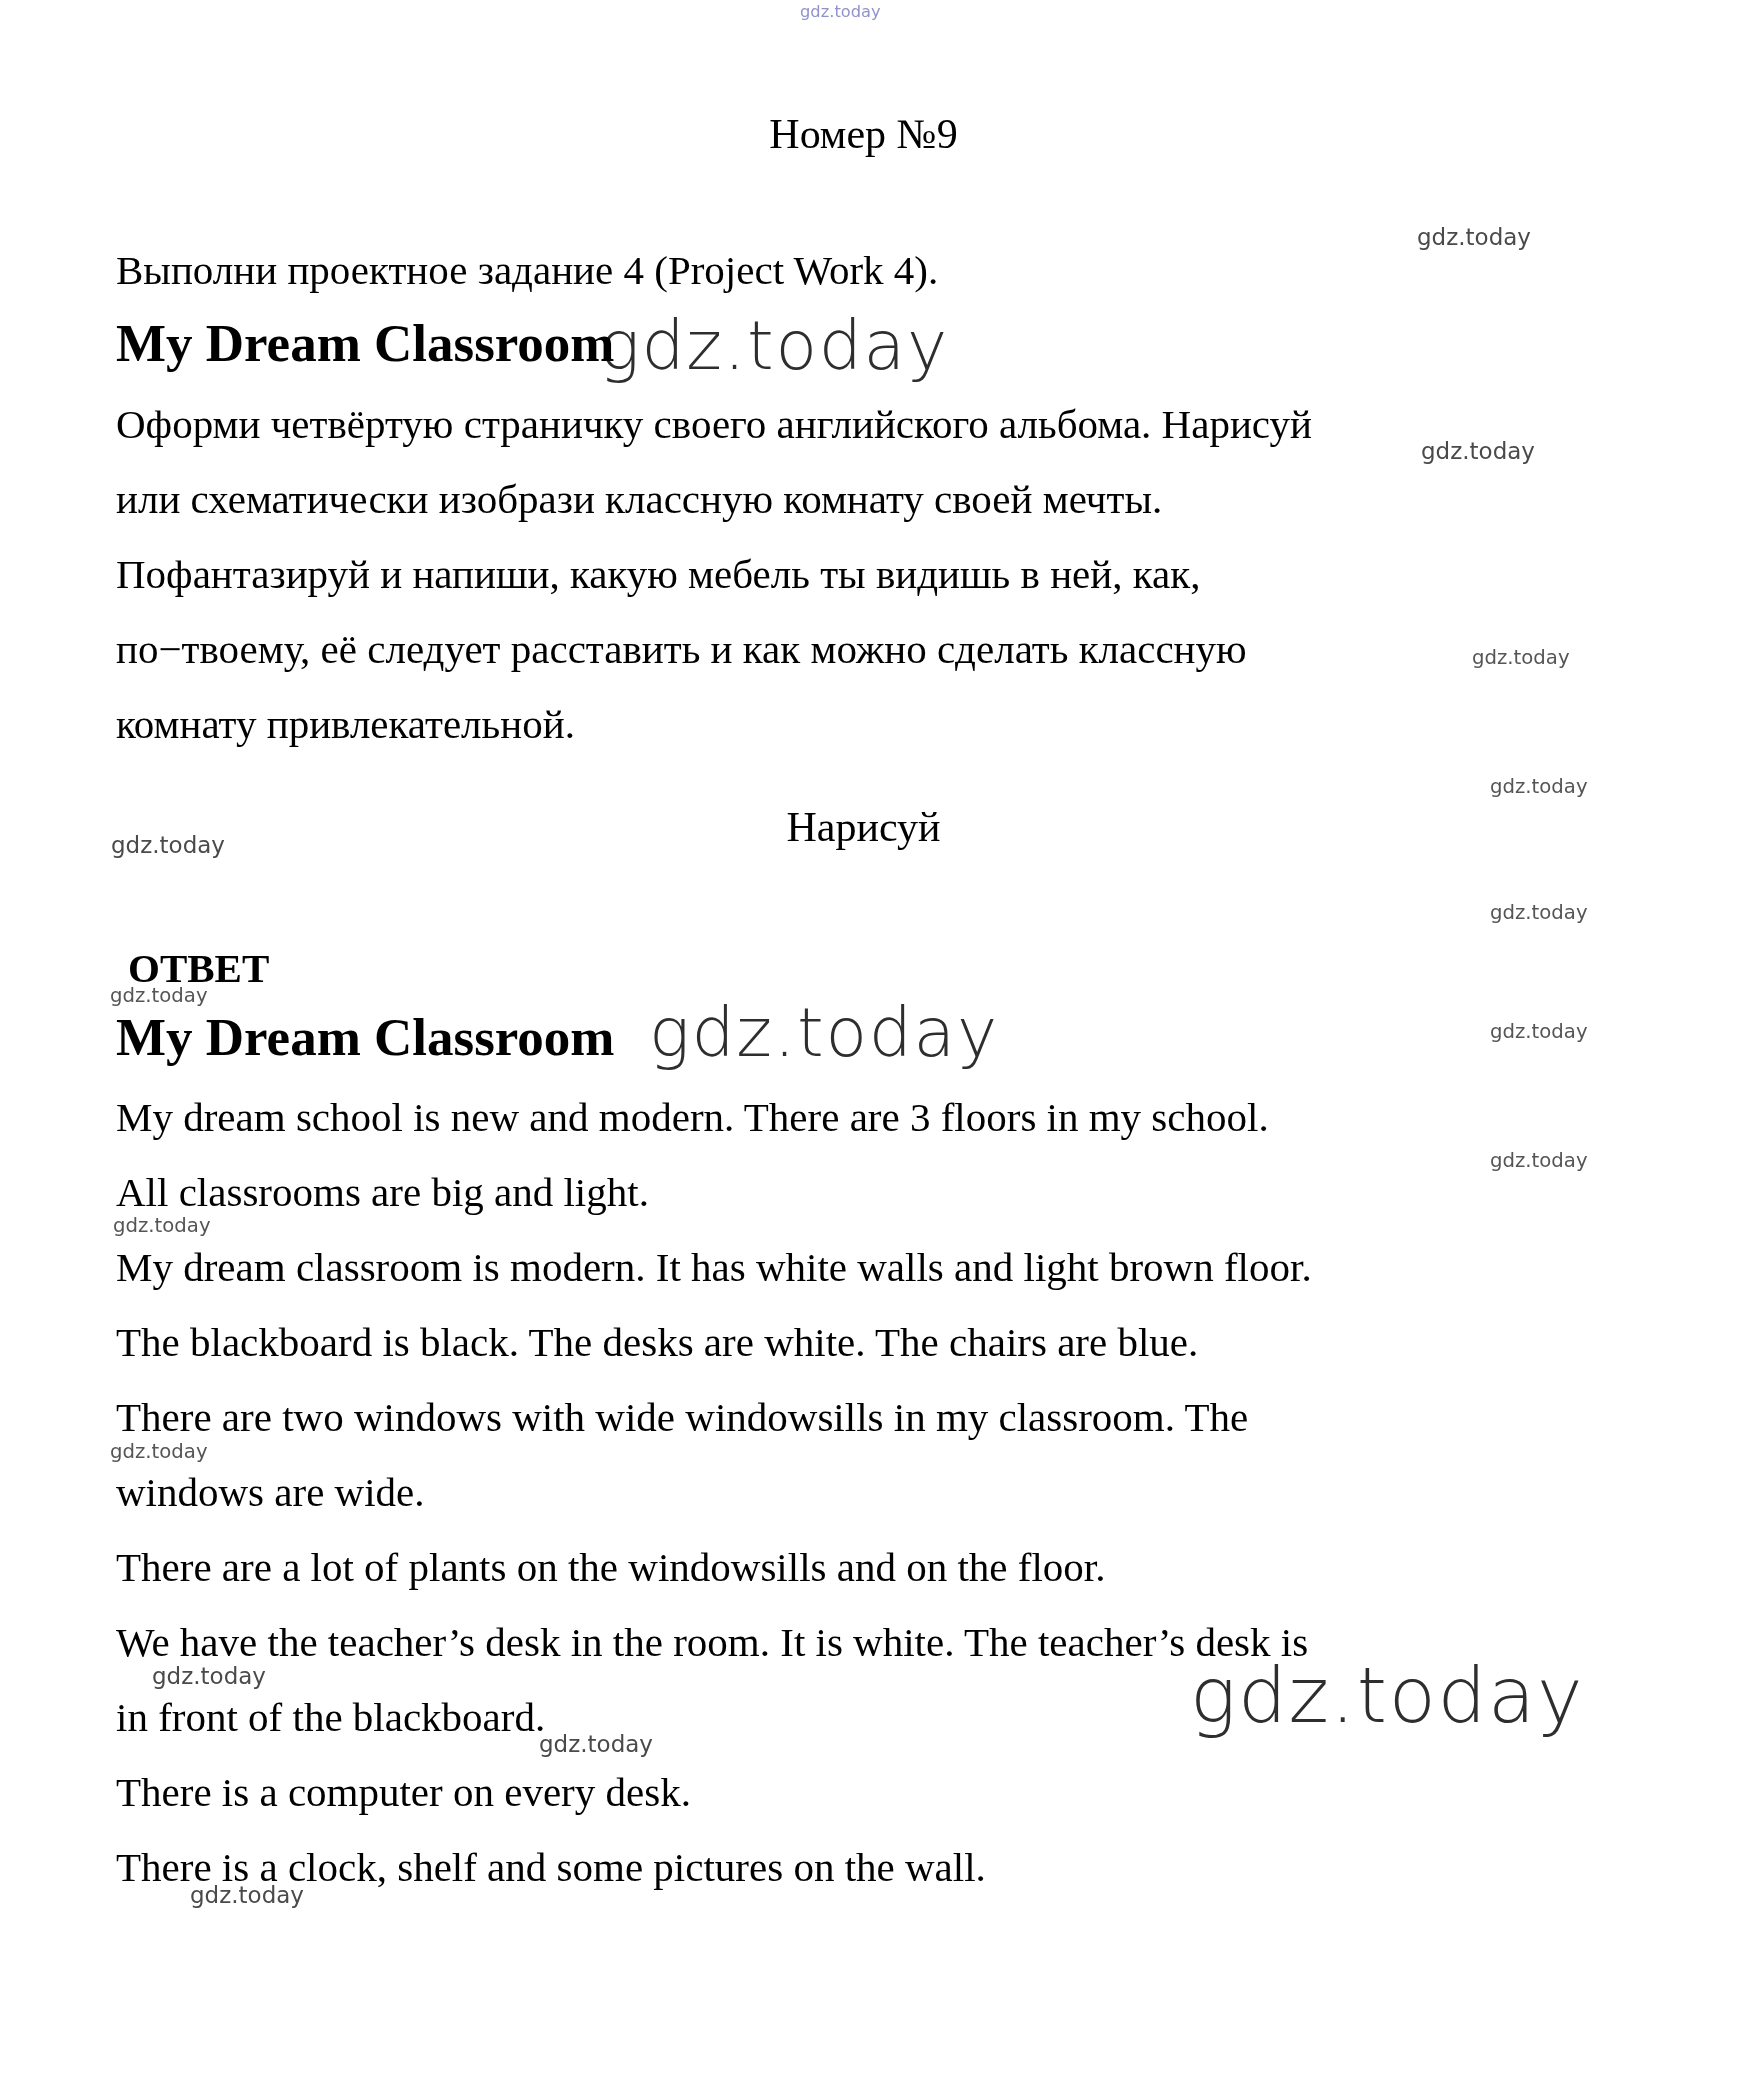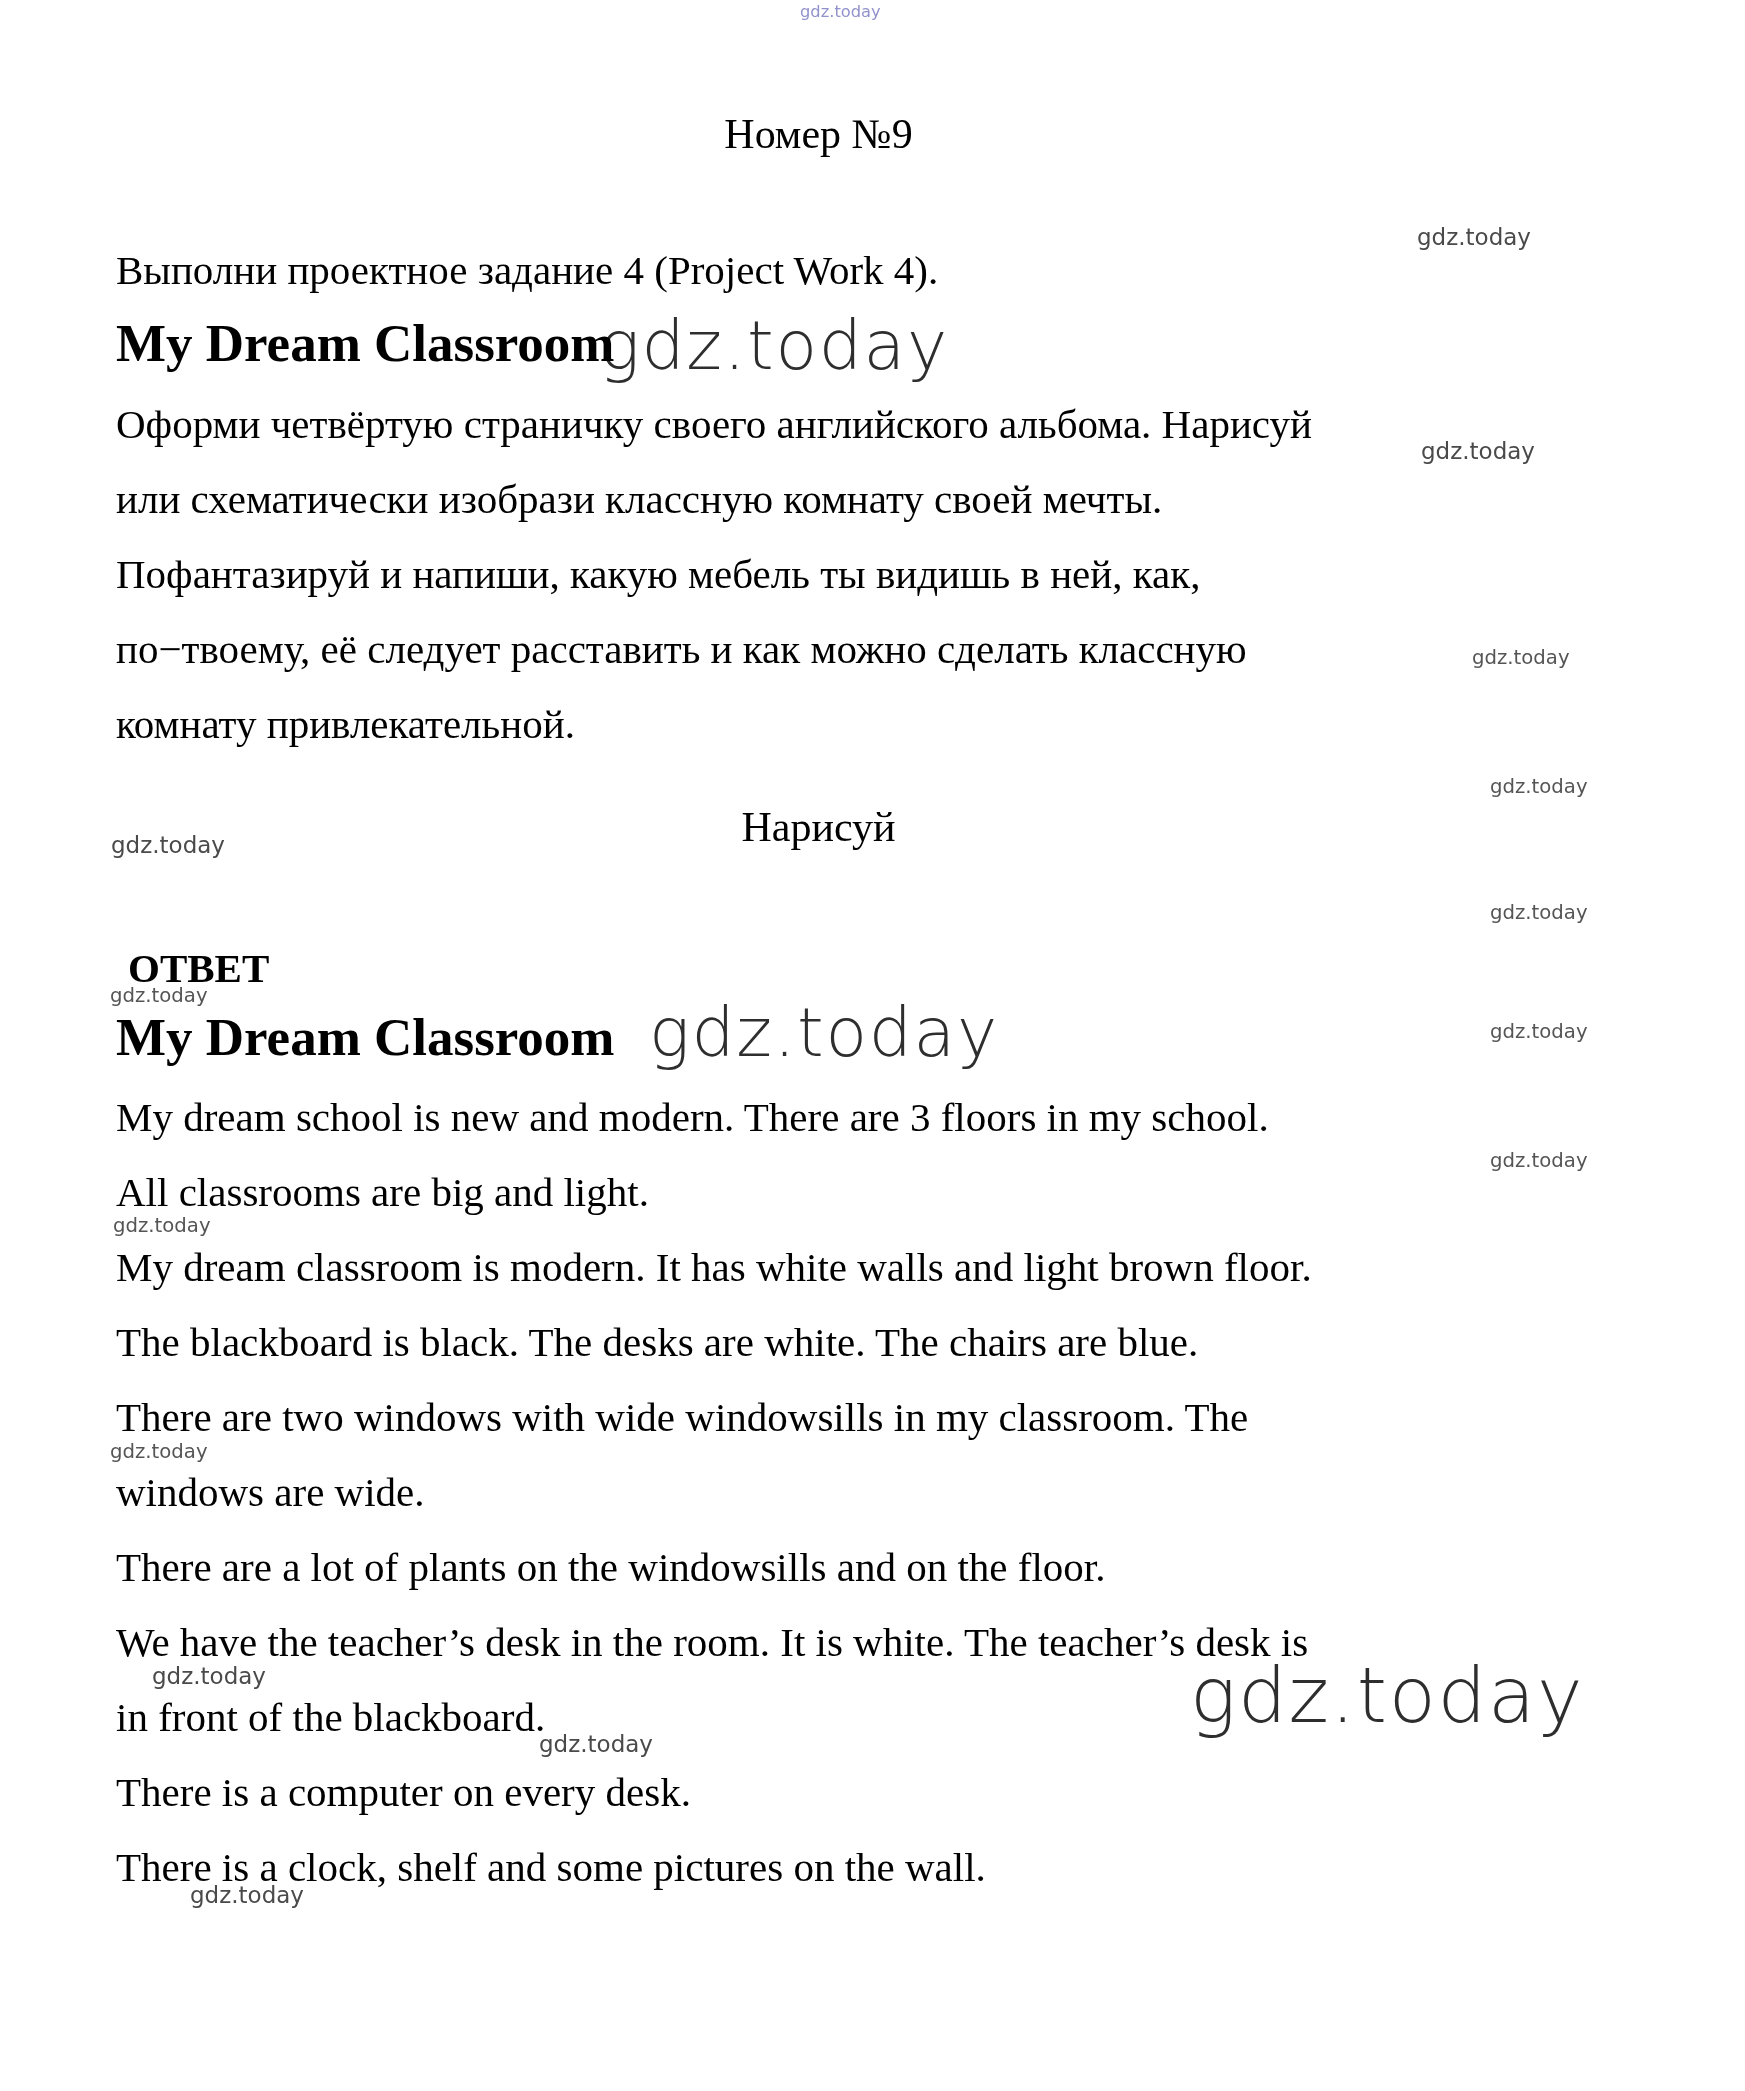--- a/index.html
+++ b/index.html
@@ -8,21 +8,21 @@
     width: 1637px;
     height: 2091px;
     background: #ffffff;
     font-family: "Liberation Serif", serif;
     color: #000000;
     overflow: hidden;
   }
   .abs { position: absolute; }
   .body-text { font-size: 41px; line-height: 75px; white-space: nowrap; }
   .para .line { height: 75px; }
-  .title { font-size: 42px; width: 100%; text-align: center; }
+  .title { font-size: 42px; width: 100%; text-align: center; padding-left: 45px; }
   .bold { font-weight: bold; }
   .subtitle { font-size: 53px; font-weight: bold; white-space: nowrap; }
 
   .wm {
     position: absolute;
     font-family: "DejaVu Sans", sans-serif;
     color: #4a4a4a;
     white-space: nowrap;
     pointer-events: none;
   }

